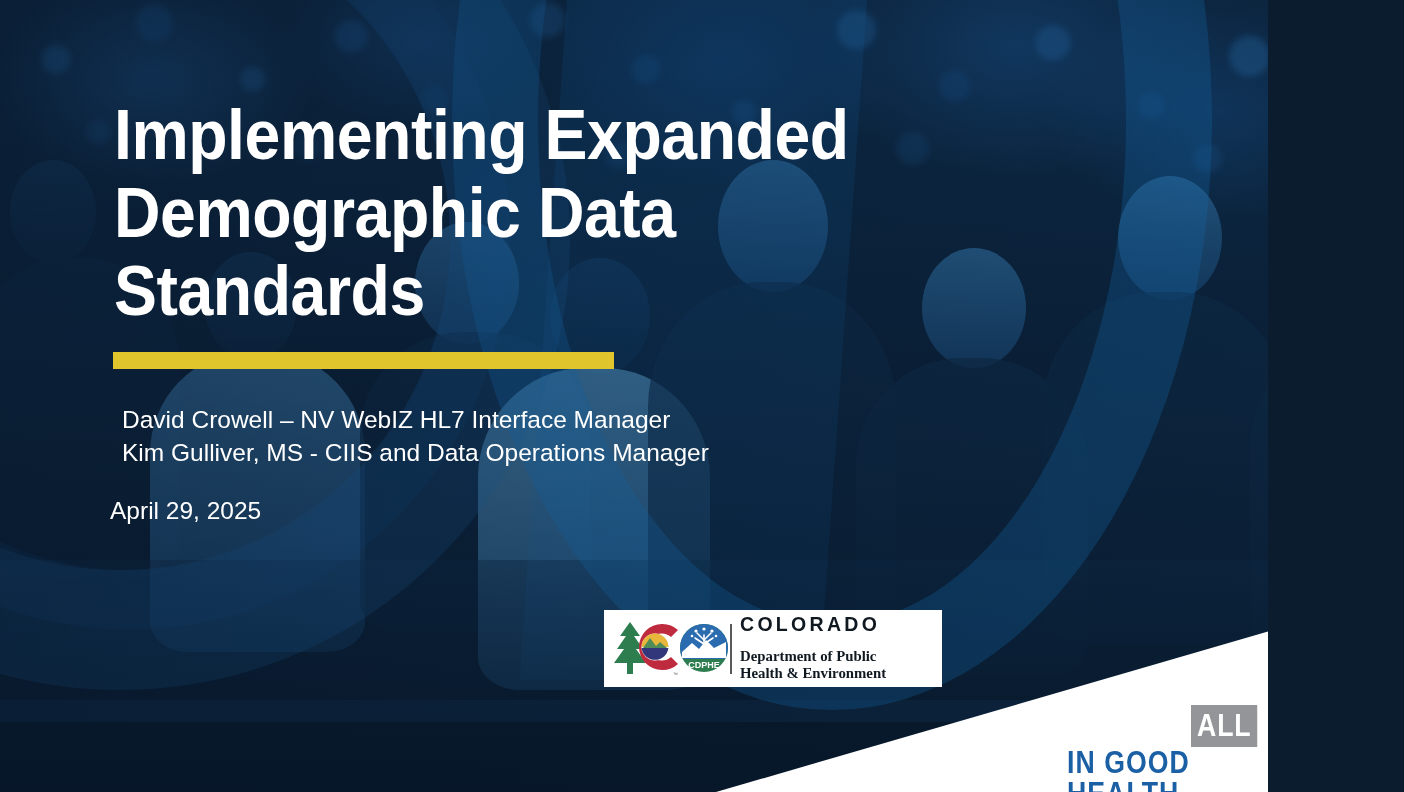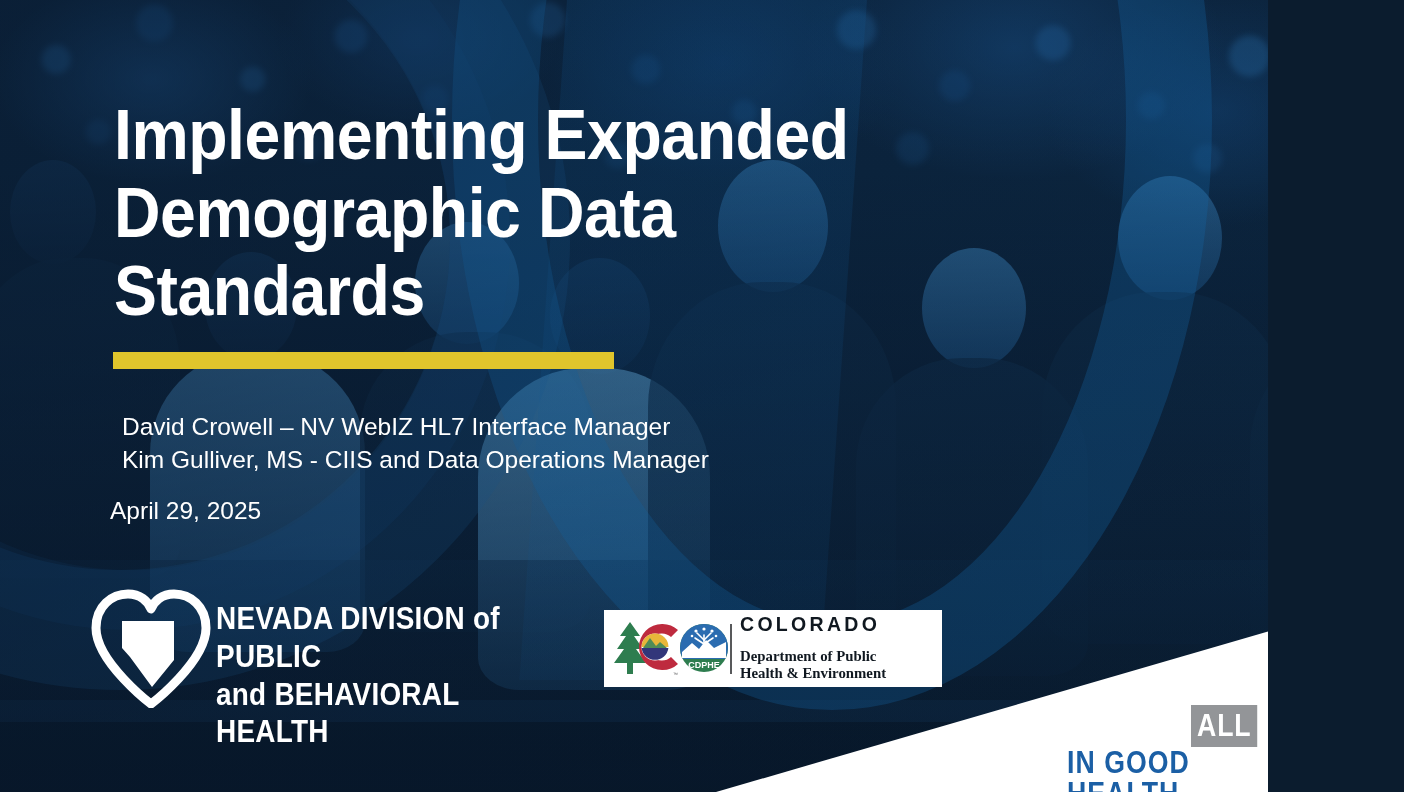--- a/index.html
+++ b/index.html
@@ -160,21 +160,20 @@
     background: #e0c52c;
   }
   .presenters {
     position: absolute;
     left: 122px; top: 404px;
     width: 820px;
     color: #ffffff;
     font-size: 24.5px;
     line-height: 1.33;
     white-space: pre-line;
-    margin-top: 7px;
   }
   .date {
     position: absolute;
     left: 110px; top: 497px;
     color: #ffffff;
     font-size: 24.5px;
   }
 
   
   .nv-logo { position: absolute; left: 88px; top: 586px; width: 500px; height: 122px; }
@@ -307,30 +306,20 @@
   <div class="wedge"></div>
 
   <div class="title">Implementing Expanded
 Demographic Data
 Standards</div>
   <div class="rule"></div>
   <div class="presenters">David Crowell – NV WebIZ HL7 Interface Manager
 Kim Gulliver, MS - CIIS and Data Operations Manager</div>
   <div class="date">April 29, 2025</div>
 
-  <div class="nv-logo">
-    <span class="nv-mark">
-      <svg viewBox="0 0 126 122" width="126" height="122" aria-hidden="true">
-        <path d="M63 118 C 63 118, 8 76, 8 42 C 8 20, 24 8, 40 8 C 52 8, 60 15, 63 23 C 66 15, 74 8, 86 8 C 102 8, 118 20, 118 42 C 118 76, 63 118, 63 118 Z" fill="none" stroke="#ffffff" stroke-width="9" stroke-linejoin="round"></path>
-        <path d="M34 35 L 86 35 L 86 74 L 64 101 L 42 71 L 34 62 Z" fill="#ffffff"></path>
-      </svg>
-    </span>
-    <div class="nv-text">NEVADA DIVISION of PUBLIC
-and BEHAVIORAL HEALTH</div>
-  </div>
 
   <div class="co-logo">
     <span class="co-marks">
       <svg viewBox="0 0 118 62" width="118" height="62" aria-hidden="true">
 
         <g fill="#2E7D4F">
           <path d="M20 4 L30 18 L24 18 L33 31 L26 31 L36 45 L4 45 L14 31 L7 31 L16 18 L10 18 Z"></path>
           <rect x="17" y="44" width="6" height="12"></rect>
         </g>
 

